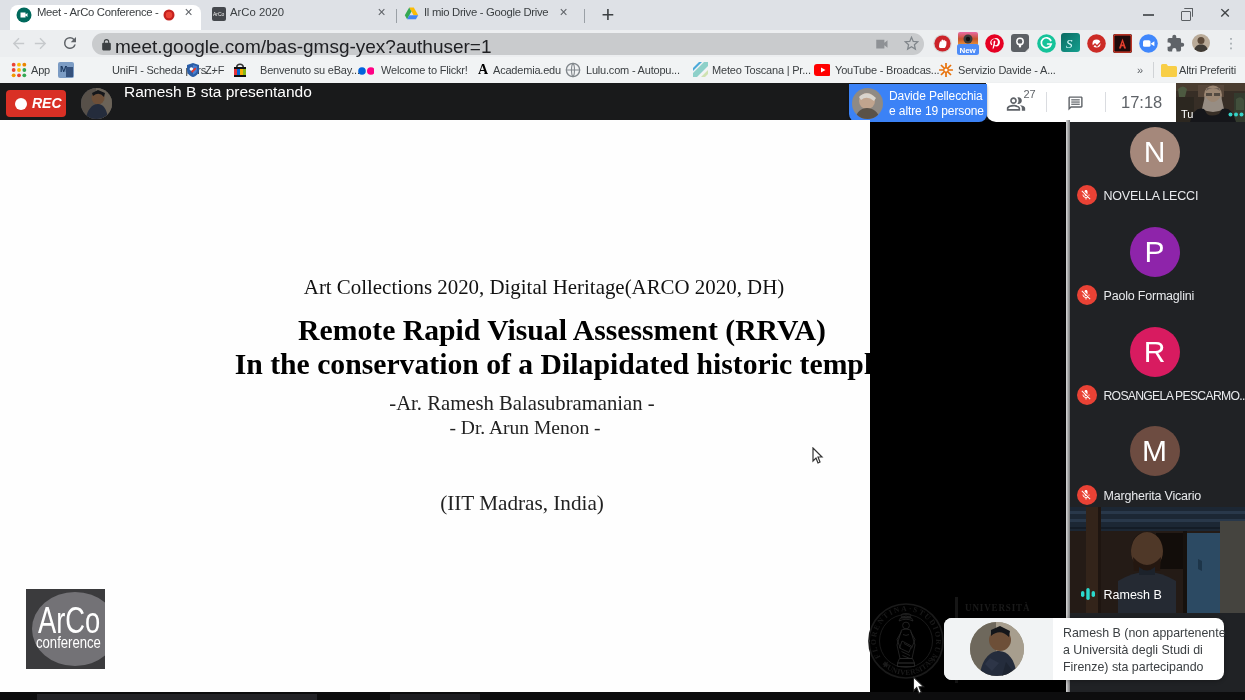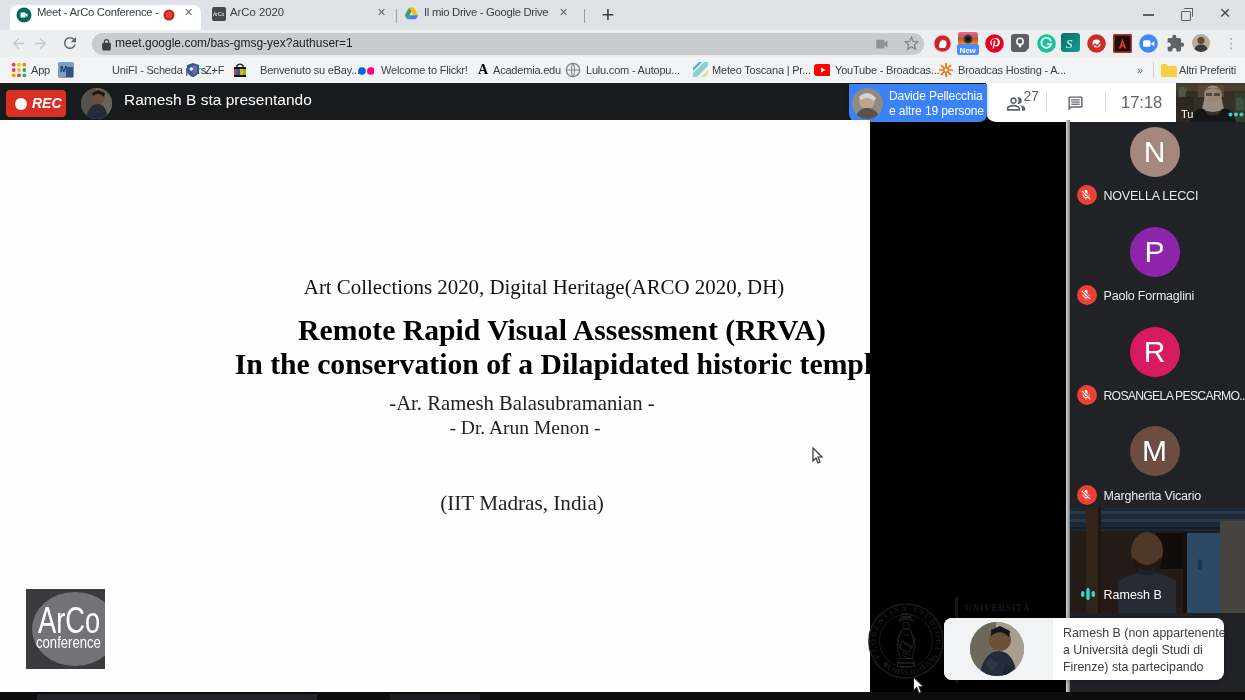--- a/index.html
+++ b/index.html
@@ -90,21 +90,21 @@
     <svg class="abs" style="left:32px;top:5px;" width="17" height="17" viewBox="0 0 24 24">
         <path d="M4 11h12.2l-5.6-5.6L12 4l8 8-8 8-1.4-1.4 5.6-5.6H4v-2z" fill="#c6c9cc"></path>
       </svg>
     <svg class="abs" style="left:61px;top:4px;" width="18" height="18" viewBox="0 0 24 24">
         <path d="M17.65 6.35A7.95 7.95 0 0 0 12 4a8 8 0 1 0 7.73 10h-2.08A6 6 0 1 1 12 6c1.66 0 3.14.69 4.22 1.78L13 11h7V4l-2.35 2.35z" fill="#5f6368"></path>
       </svg>
     <div id="pill">
       <svg class="abs" style="left:8px;top:4.5px;" width="13" height="14" viewBox="0 0 24 24">
           <path d="M18 8h-1V6a5 5 0 0 0-10 0v2H6a2 2 0 0 0-2 2v10a2 2 0 0 0 2 2h12a2 2 0 0 0 2-2V10a2 2 0 0 0-2-2zm-9-2a3 3 0 0 1 6 0v2H9V6z" fill="#3c4043"></path>
         </svg>
-      <div class="abs nw" style="left:23px;top:3px;font-size:12px;color:#202124;">meet.google.com/bas-gmsg-yex?authuser=1</div>
+      <div class="abs nw" style="left:23px;top:3px;font-size:19px;color:#202124;">meet.google.com/bas-gmsg-yex?authuser=1</div>
       <svg class="abs" style="left:783px;top:5px;opacity:.55;" width="15" height="12" viewBox="0 0 24 18">
           <path d="M2 2h13v5l5-4v12l-5-4v5H2z" fill="#5f6368"></path>
         </svg>
       <svg class="abs" style="left:812px;top:3px;" width="15" height="15" viewBox="0 0 24 24">
           <path d="M12 17.3l6.2 3.7-1.6-7L22 9.2l-7.2-.6L12 2 9.2 8.6 2 9.2 7.4 14l-1.6 7z" fill="none" stroke="#80868b" stroke-width="2"></path>
         </svg>
     </div>
 
     <svg class="abs" style="left:933px;top:4px;" width="19" height="19">
         <circle cx="9.5" cy="9.5" r="9.3" fill="#d6d6d6"></circle>
@@ -238,21 +238,21 @@
         <rect width="17" height="12" rx="3" fill="#f00"></rect>
         <path d="M7 3.5l4.5 2.5L7 8.5z" fill="#fff"></path>
       </svg>
     <div class="bm" style="left:835px;">YouTube - Broadcas...</div>
     <svg class="bmi" style="left:938px;" width="15" height="15" viewBox="0 0 15 15">
         <g stroke="#e8710a" stroke-width="1.6">
           <path d="M7.5 1v13M1 7.5h13M2.8 2.8l9.4 9.4M12.2 2.8l-9.4 9.4"></path>
         </g>
         <circle cx="7.5" cy="7.5" r="2" fill="#fff" stroke="#e8710a"></circle>
       </svg>
-    <div class="bm" style="left:958px;">Broadcas Hosting - A...</div>
+    <div class="bm" style="left:958px;">Servizio Davide - A...</div>
     <div class="bm" style="left:1137px;color:#5f6368;">»</div>
     <div class="abs" style="left:1153px;top:5px;width:1px;height:16px;background:#d0d3d6;"></div>
     <svg class="bmi" style="left:1161px;top:7px;" width="16" height="13">
         <path d="M0 1.5A1.5 1.5 0 0 1 1.5 0h4L7 2h7.5A1.5 1.5 0 0 1 16 3.5v8a1.5 1.5 0 0 1-1.5 1.5h-13A1.5 1.5 0 0 1 0 11.5z" fill="#f8ce46"></path>
       </svg>
     <div class="bm" style="left:1179px;">Altri Preferiti</div>
   </div>
 
   <div class="abs" id="meetbar">
     <div id="rec">
@@ -261,32 +261,32 @@
       </div>
     <div class="abs" style="left:81px;top:5px;width:31px;height:31px;border-radius:50%;overflow:hidden;background:#51565e;">
       <svg width="31" height="31">
           <rect width="31" height="31" fill="#575049"></rect>
           <rect x="15" width="16" height="31" fill="#6b6358"></rect>
           <circle cx="17" cy="10" r="6.5" fill="#6d4f38"></circle>
           <path d="M12 8q6-5 11 1l1-4-7-3-6 3z" fill="#15171b"></path>
           <path d="M5 31c1-9 6-15 12-15 5 0 9 5 10 15z" fill="#242c3c"></path>
         </svg>
     </div>
-    <div class="abs nw" style="left:124px;top:8px;font-size:15.5px;color:#fff;">Ramesh B sta presentando</div>
+    <div class="abs nw" style="left:124px;top:0;font-size:15.5px;color:#fff;">Ramesh B sta presentando</div>
   </div>
   <div class="abs" id="whitepanel">
     <svg class="abs" style="left:20px;top:11px;" width="20" height="20" viewBox="0 0 24 24">
         <g fill="#5f6368">
           <path d="M16.67 13.13C18.04 14.06 19 15.32 19 17v3h4v-3c0-2.18-3.57-3.47-6.33-3.87z"></path>
           <path d="M15 12c2.21 0 4-1.79 4-4s-1.79-4-4-4c-.47 0-.91.1-1.33.24C14.5 5.27 15 6.58 15 8s-.5 2.73-1.33 3.76c.42.14.86.24 1.33.24z"></path>
           <path d="M9 12c2.21 0 4-1.79 4-4s-1.79-4-4-4-4 1.79-4 4 1.79 4 4 4zm0-6c1.1 0 2 .9 2 2s-.9 2-2 2-2-.9-2-2 .9-2 2-2z"></path>
           <path d="M9 13c-2.67 0-8 1.34-8 4v3h16v-3c0-2.66-5.33-4-8-4zm6 5H3v-.99C3.2 16.29 6.3 15 9 15s5.8 1.29 6 2v1z"></path>
         </g>
       </svg>
-    <div class="abs" style="left:37.5px;top:5px;font-size:14px;color:#5f6368;">27</div>
+    <div class="abs" style="left:37.5px;top:5px;font-size:11px;color:#5f6368;">27</div>
     <div class="abs" style="left:60px;top:9px;width:1px;height:20px;background:#dadce0;"></div>
     <svg class="abs" style="left:81px;top:12px;" width="17" height="17" viewBox="0 0 24 24">
         <path d="M20 2H4c-1.1 0-2 .9-2 2v18l4-4h14c1.1 0 2-.9 2-2V4c0-1.1-.9-2-2-2zm0 14H5.17L4 17.17V4h16v12z" fill="#5f6368"></path>
         <g fill="#5f6368">
           <rect x="6" y="6" width="12" height="1.7"></rect>
           <rect x="6" y="9.1" width="12" height="1.7"></rect>
           <rect x="6" y="12.2" width="12" height="1.7"></rect>
         </g>
       </svg>
     <div class="abs" style="left:119px;top:9px;width:1px;height:20px;background:#dadce0;"></div>

